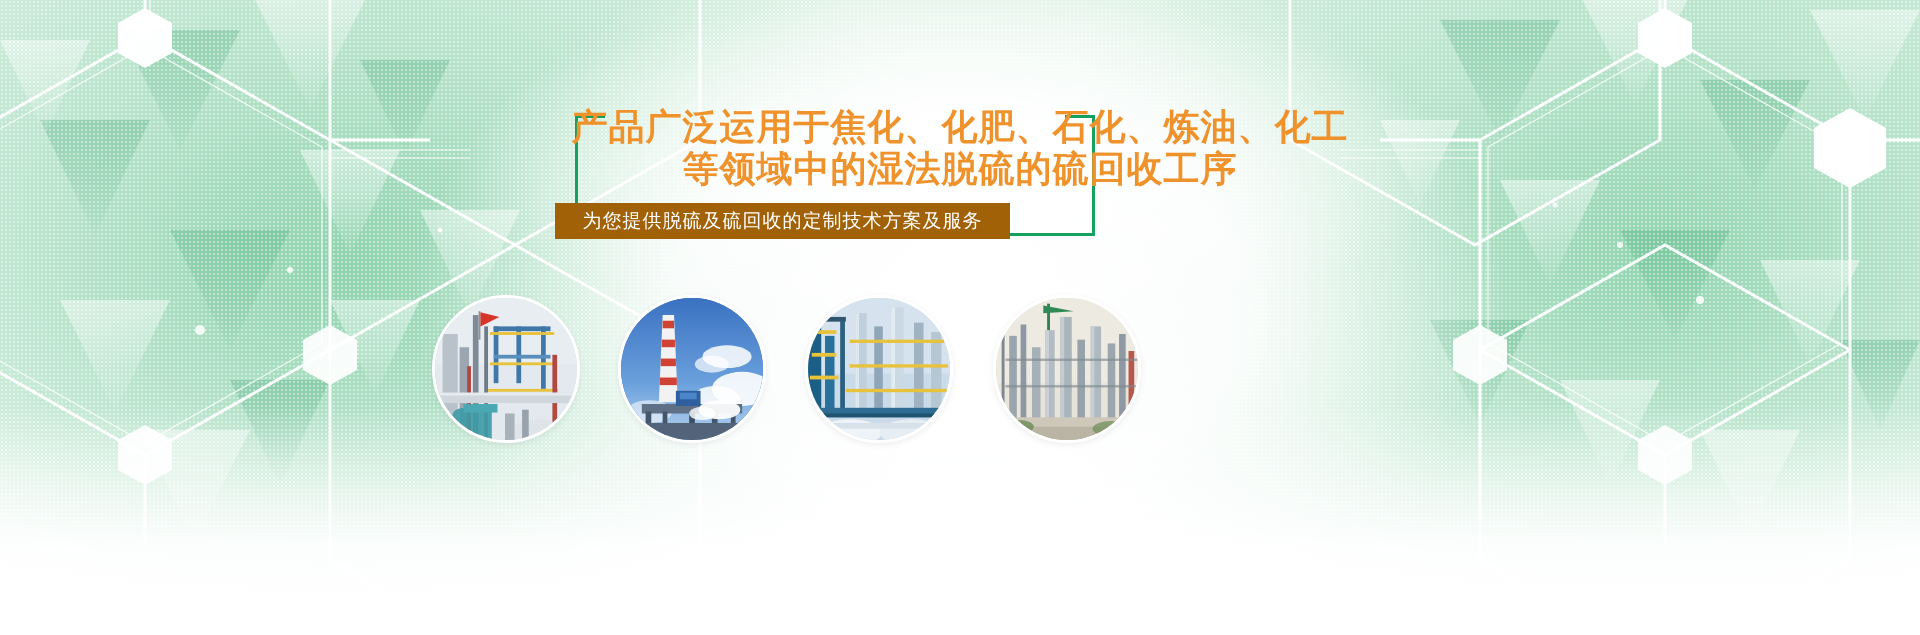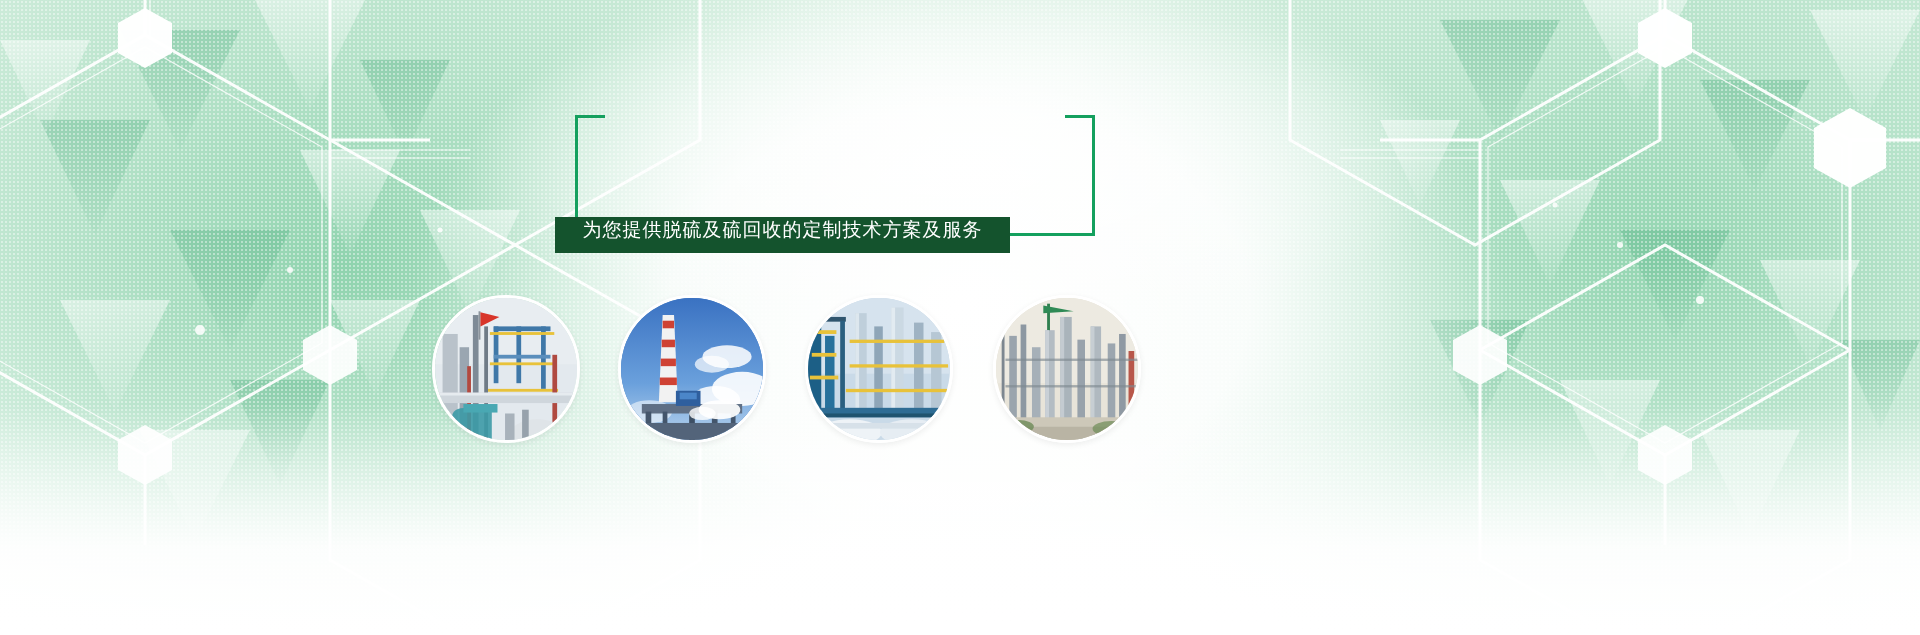--- a/index.html
+++ b/index.html
@@ -62,24 +62,24 @@
     font-size:36px;
     line-height:42px;
     letter-spacing:1px;
     white-space:nowrap;
   }
   .hl-line.l1{ position:relative; z-index:3; }
   .hl-line.l2{ position:relative; z-index:3; }
 
   .sub-banner{
     position:absolute;
-    left:555px; top:217px;
+    left:555px; top:203px;
     width:455px; height:36px;
-    background:#14532d;
-    display:flex; align-items:flex-start; justify-content:center;
+    background:#a16207;
+    display:flex; align-items:center; justify-content:center;
     z-index:4;
   }
   .sub-banner span{
     color:#ffffff;
     font-size:19px;
     letter-spacing:1px;
     white-space:nowrap;
     font-weight:400;
   }
 
@@ -216,20 +216,24 @@
   <div class="bg-fade-bottom"></div>
 
   <div class="headline-wrap">
     <div class="bracket" style="border-top: none;">
         <div style="position: absolute; left: 25px; top: -3px; width: 470px; height: 3px; background: transparent;"></div>
         <div style="position: absolute; left: -3px; top: -3px; width: 30px; height: 3px; background: rgb(20, 160, 94);"></div>
         <div style="position: absolute; right: -3px; top: -3px; width: 30px; height: 3px; background: rgb(20, 160, 94);"></div>
         <div style="position: absolute; left: -3px; bottom: -3px; width: 120px; height: 3px; background: rgb(20, 160, 94);"></div>
         <div style="position: absolute; right: -3px; bottom: -3px; width: 120px; height: 3px; background: rgb(20, 160, 94);"></div>
       </div>
+    <div class="hl-lines">
+      <div class="hl-line l1">产品广泛运用于焦化、化肥、石化、炼油、化工</div>
+      <div class="hl-line l2">等领域中的湿法脱硫的硫回收工序</div>
+    </div>
   </div>
 
   <div class="sub-banner">
     <span>为您提供脱硫及硫回收的定制技术方案及服务</span>
   </div>
 
   <div class="photos">
 
     <div class="photo p1">
       <svg viewBox="0 0 150 150" aria-hidden="true">

